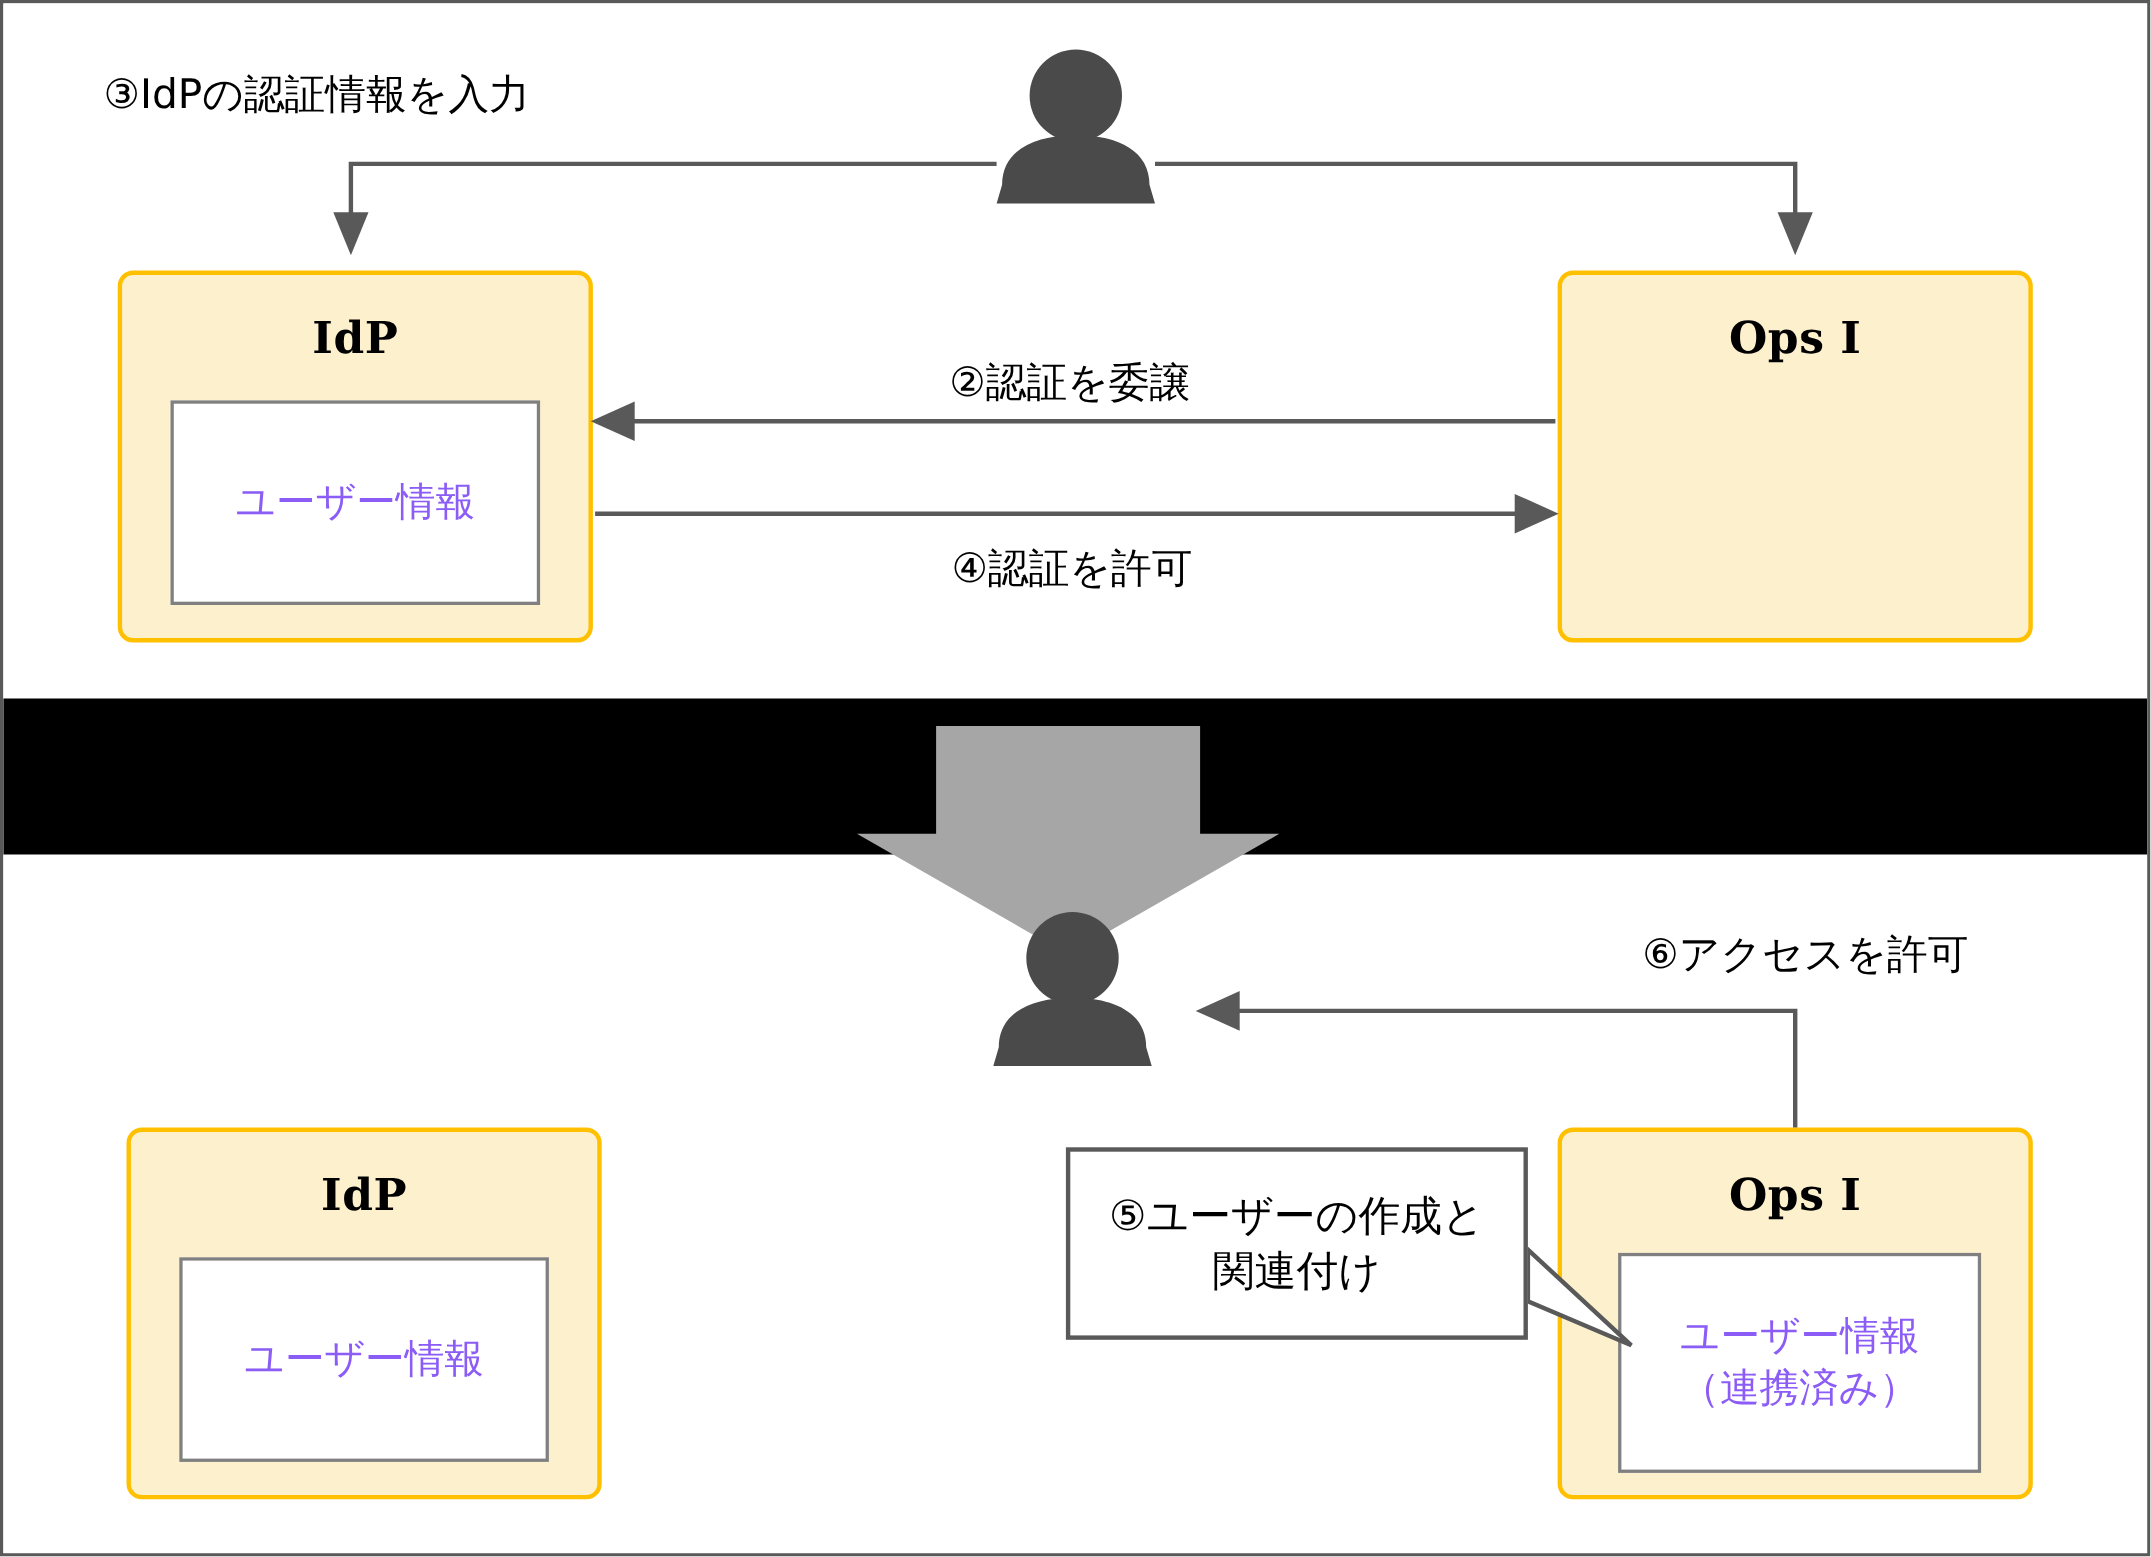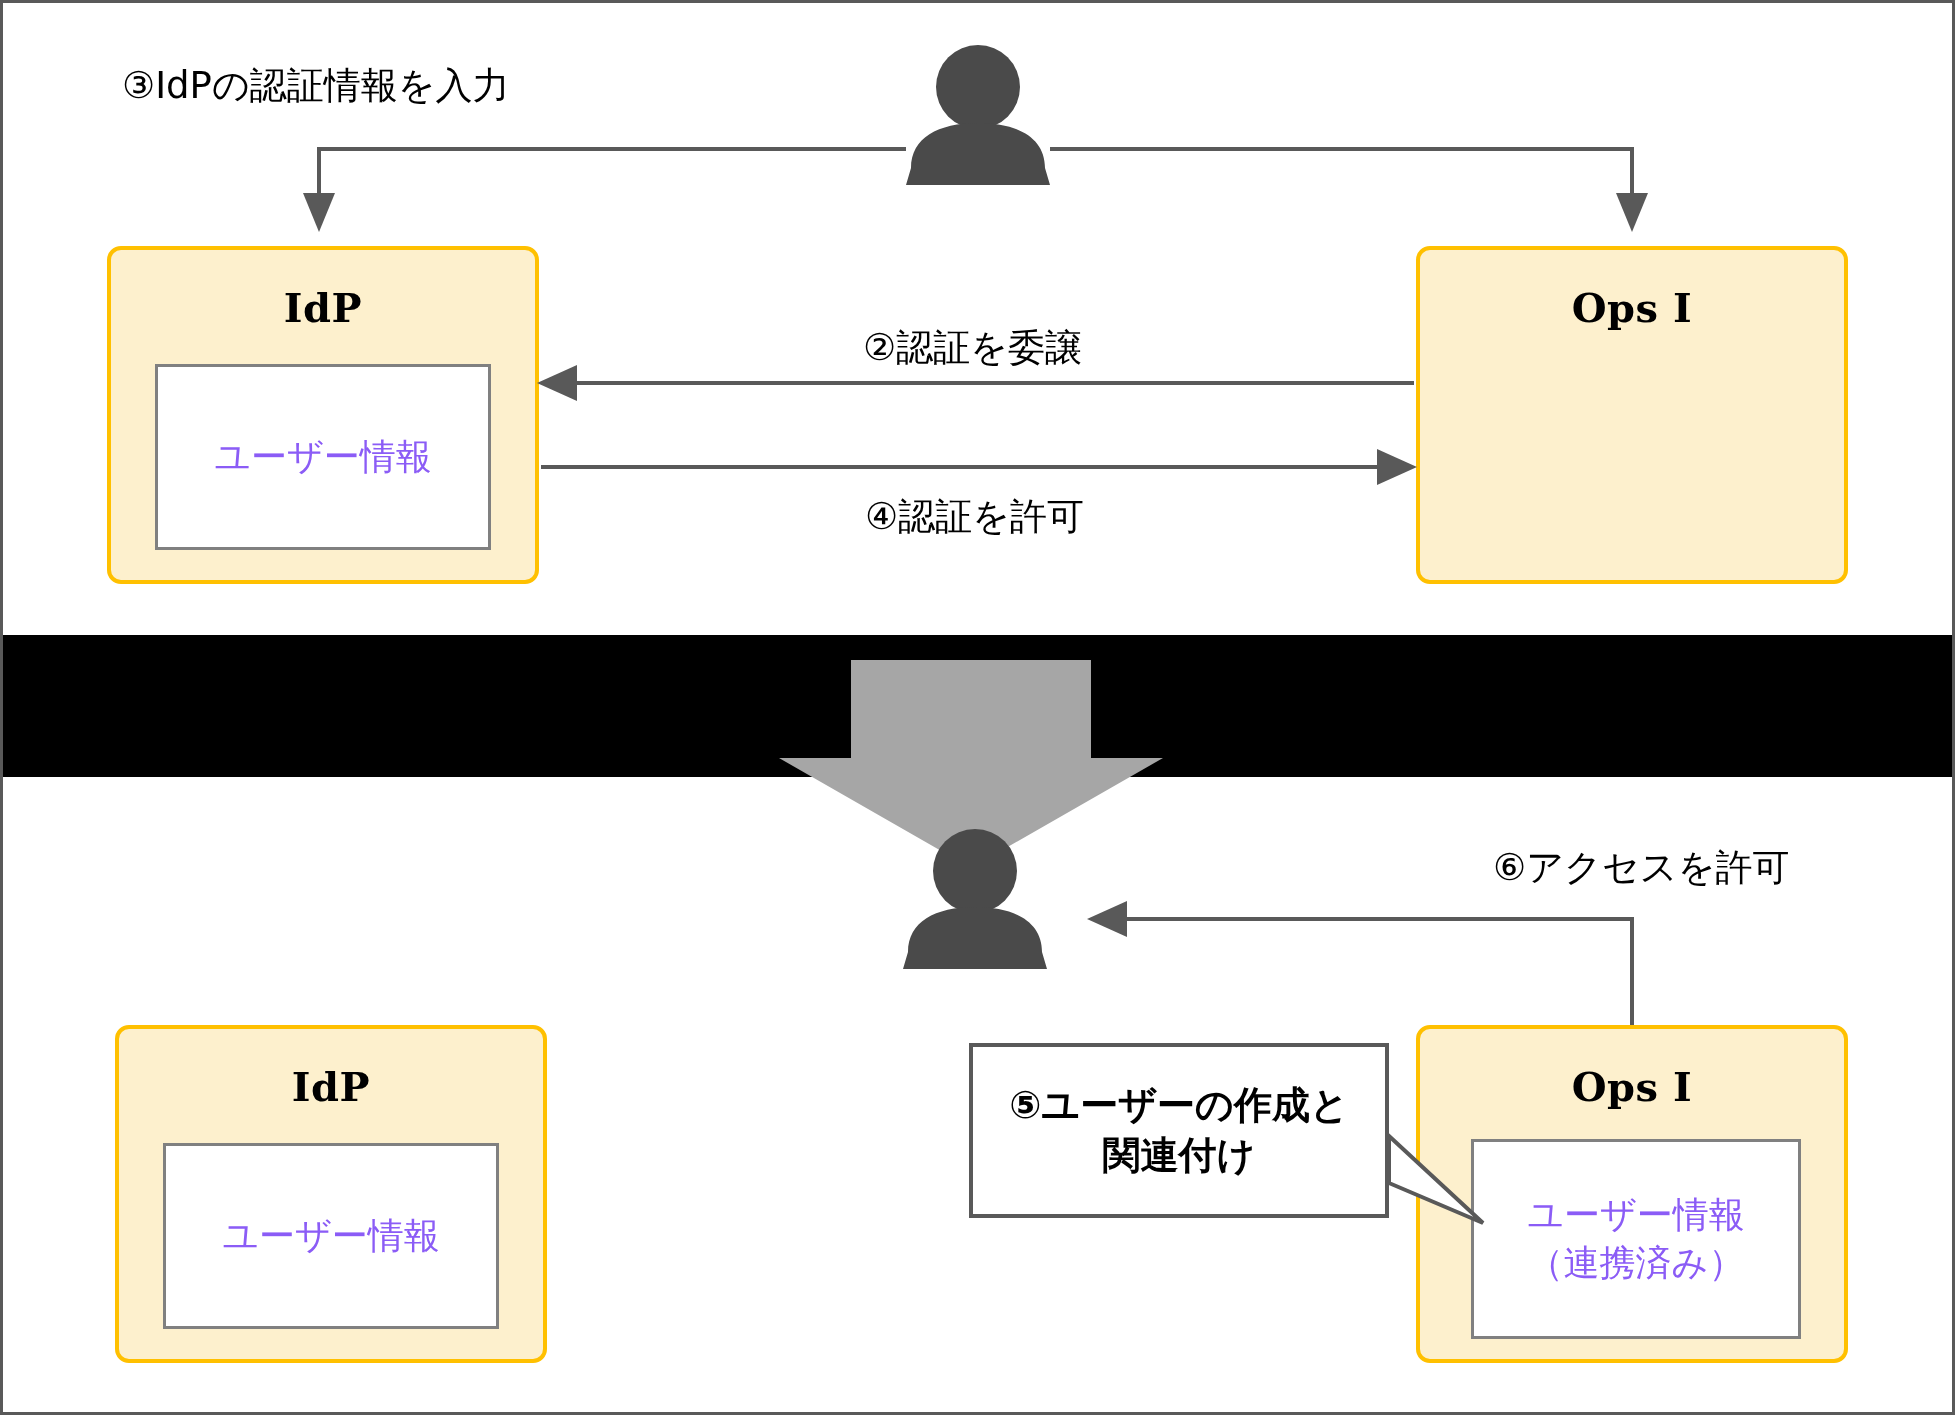--- a/index.html
+++ b/index.html
@@ -107,42 +107,41 @@
     display: flex;
     flex-direction: column;
     align-items: center;
     justify-content: center;
     font-size: 38px;
     line-height: 1.30;
     color: #000000;
     text-align: center;
     font-family: "DejaVu Sans", "Liberation Sans", sans-serif;
     z-index: 5;
-    font-weight: bold;
   }
 </style>
 </head>
 <body>
 
 <div id="canvas">
 
   <div class="section" id="section-top"></div>
 
   <div class="service-box" id="top-idp-box" style="left:104px; top:243px; width:432px; height:338px;">
     <div class="service-title" style="top:34px;">IdP</div>
     <div class="inner-box" style="left:44px; top:114px; width:336px; height:186px;">
       <span>ユーザー情報</span>
     </div>
   </div>
 
   <div class="service-box" id="top-ops-box" style="left:1413px; top:243px; width:432px; height:338px;">
     <div class="service-title" style="top:34px;">Ops I</div>
   </div>
 
-  <div class="flow-label" style="left:119px; top:58px;">③IdPの認証情報を入力</div>
+  <div class="flow-label" style="left:91px; top:58px;">③IdPの認証情報を入力</div>
   <div class="flow-label" style="left:860px; top:320px;">②認証を委譲</div>
   <div class="flow-label" style="left:862px; top:489px;">④認証を許可</div>
 
   <div id="divider-band"></div>
 
   <div class="section" id="section-bottom"></div>
 
   <div class="service-box" id="bottom-idp-box" style="left:112px; top:1022px; width:432px; height:338px;">
     <div class="service-title" style="top:34px;">IdP</div>
     <div class="inner-box" style="left:44px; top:114px; width:336px; height:186px;">

